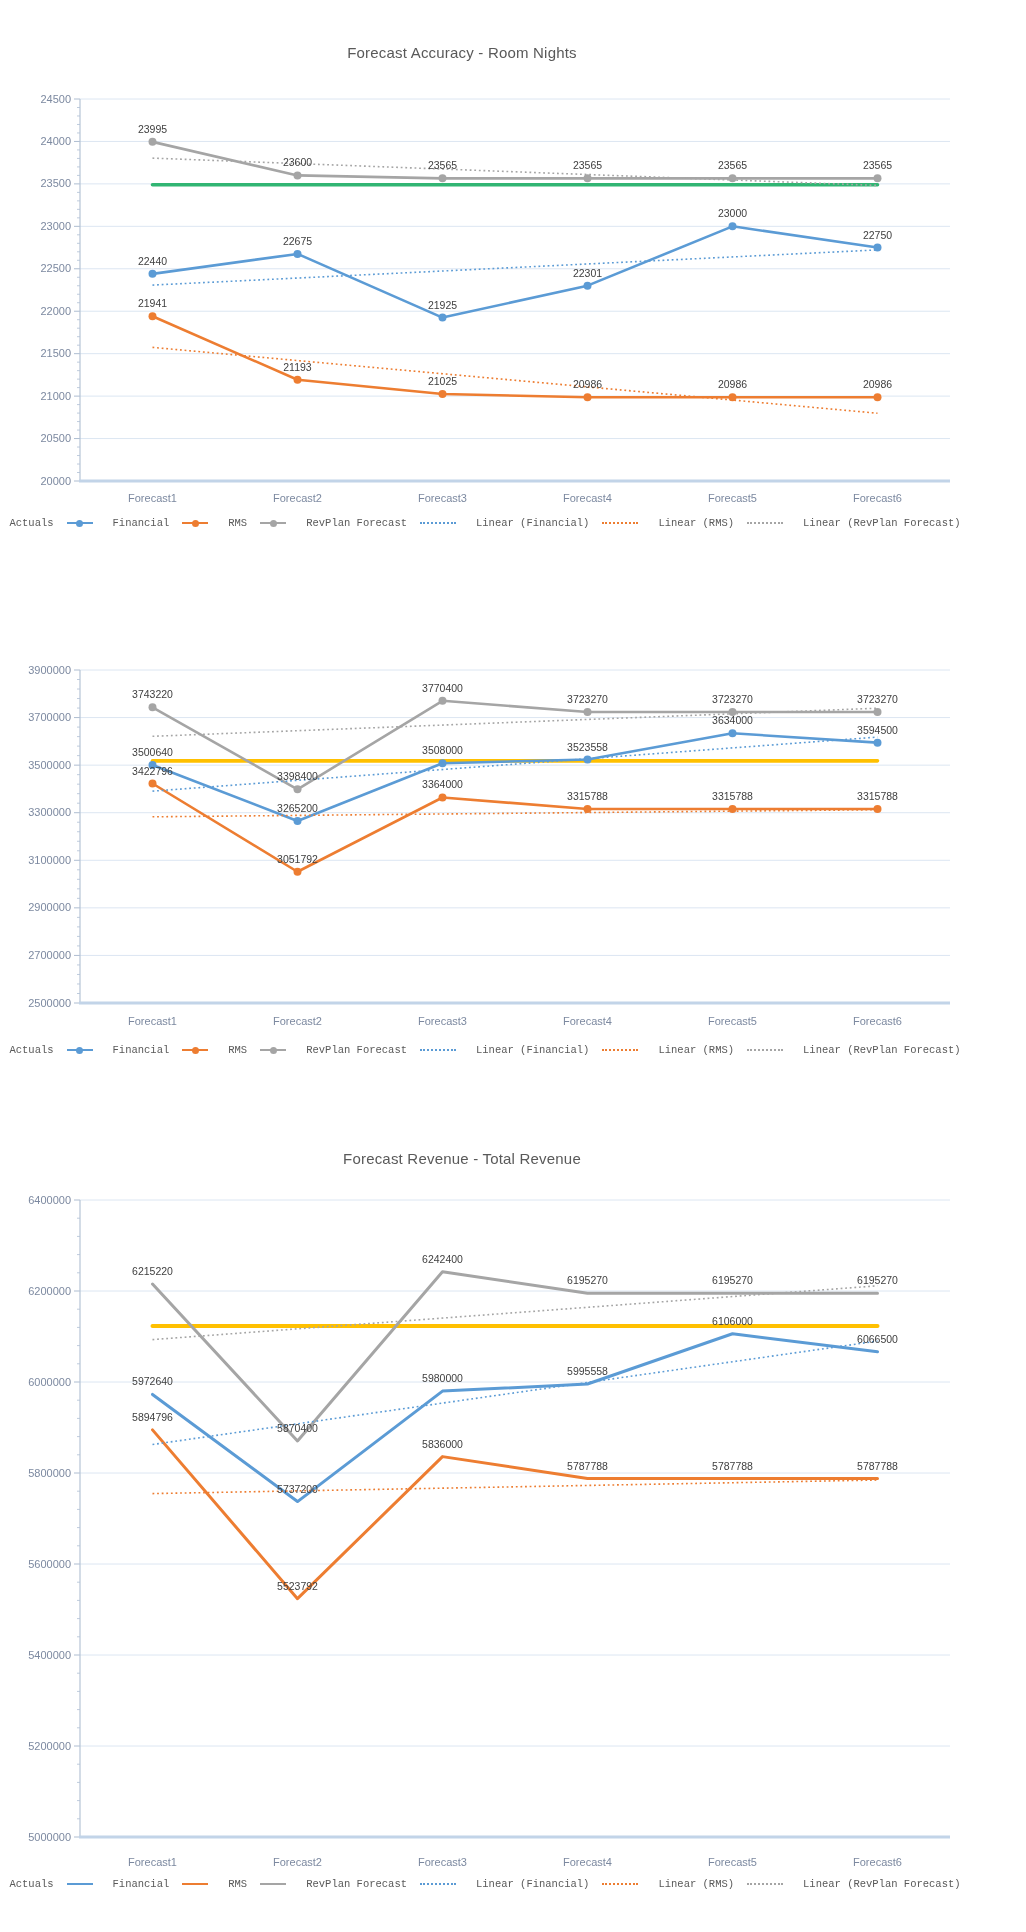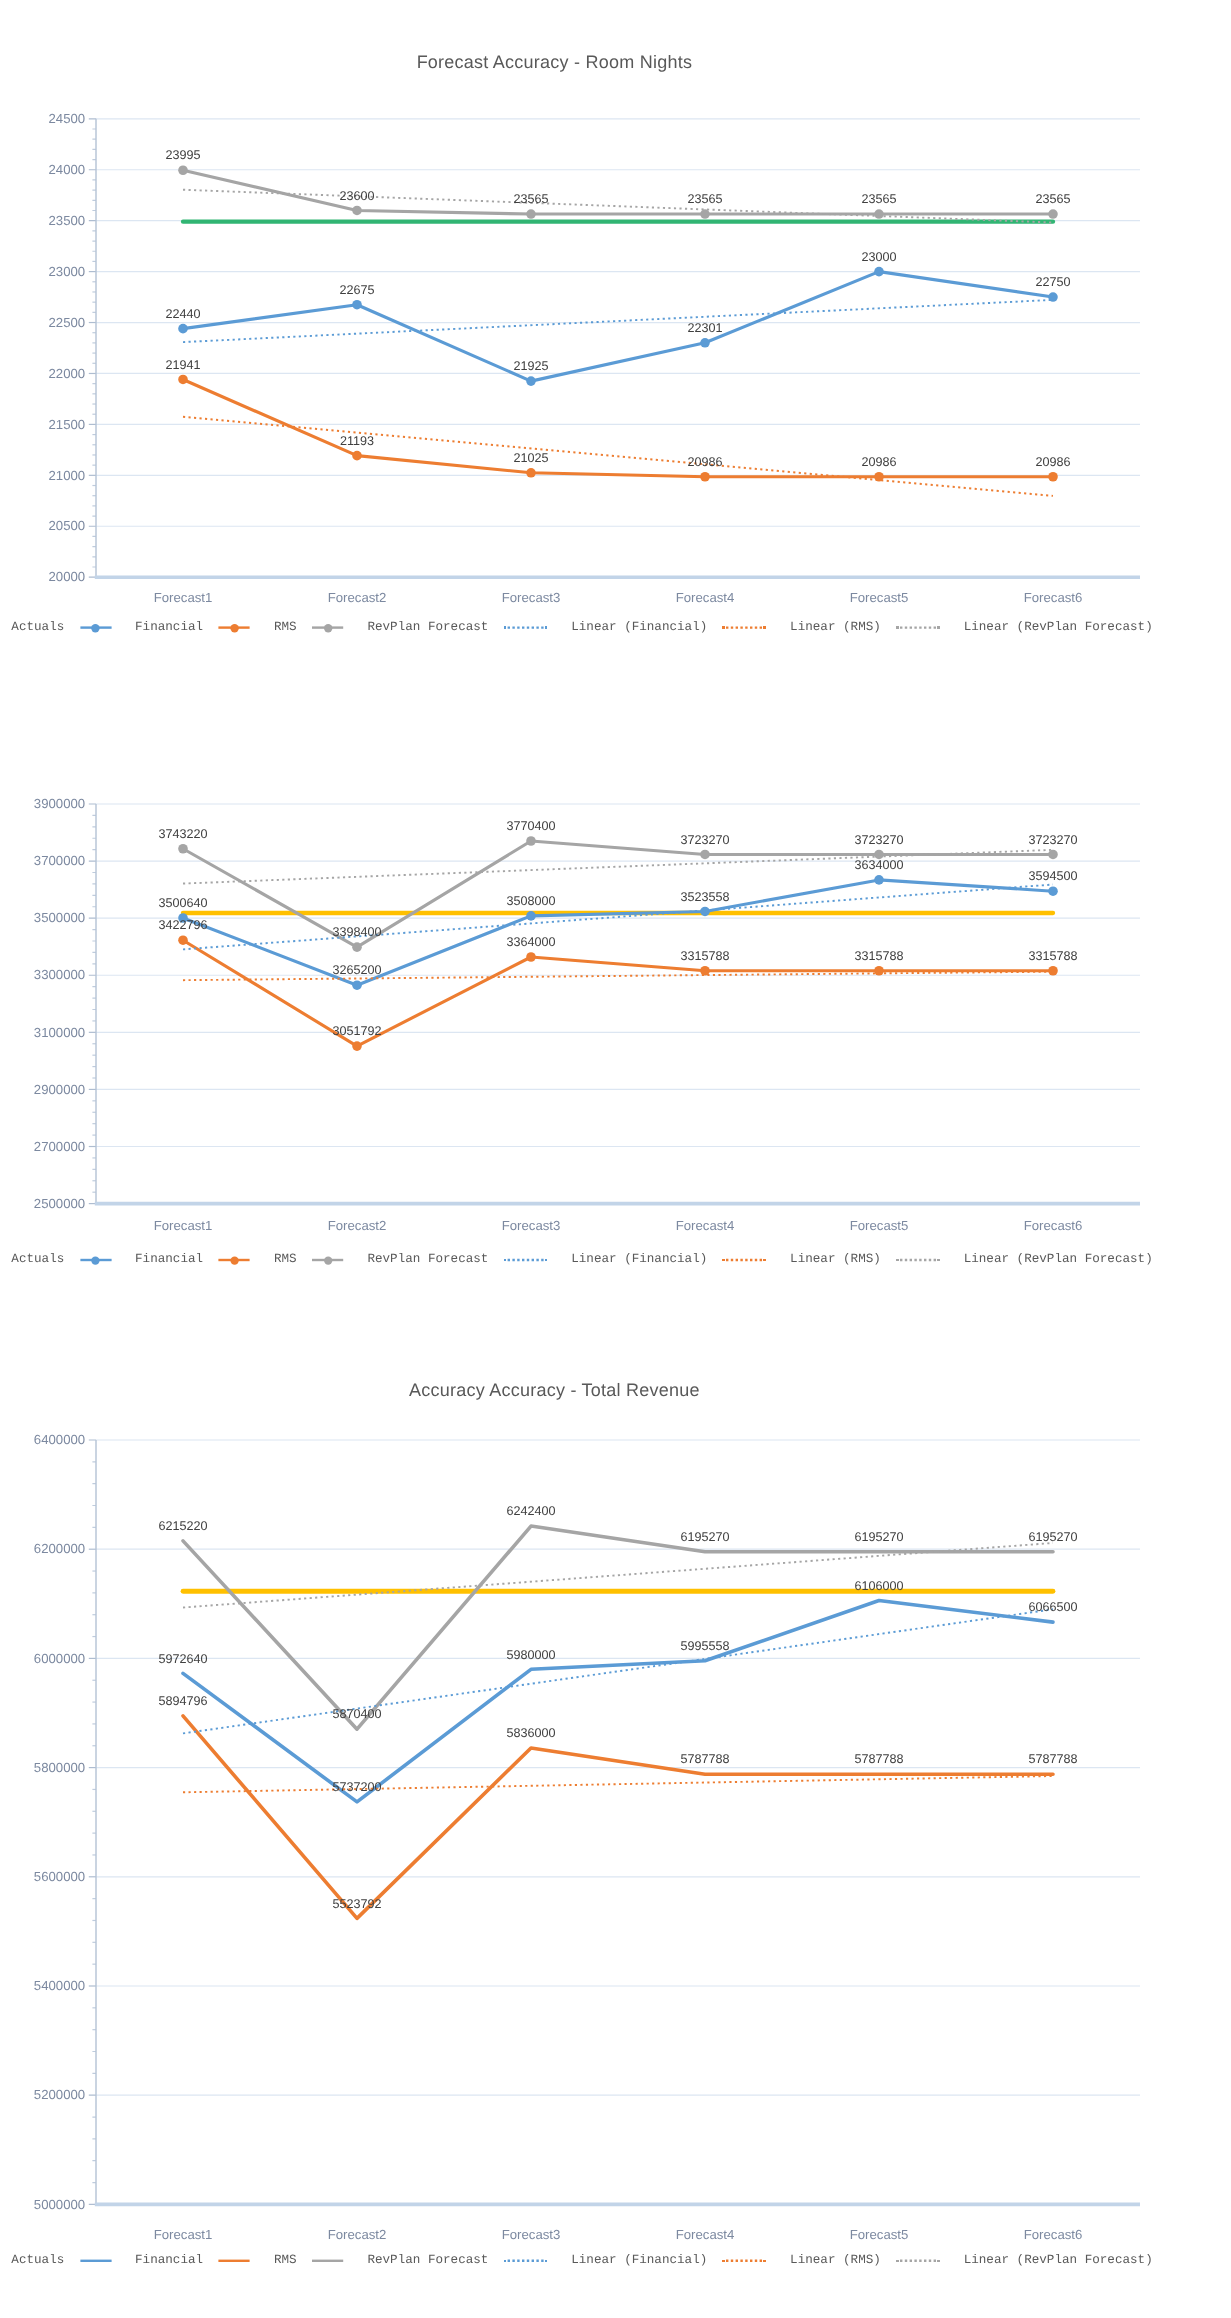--- a/index.html
+++ b/index.html
@@ -342,21 +342,21 @@
         <span>Linear (RMS)</span>
       </span>
       <span class="legend-item">
         <span class="sw-dot" style="border-top-color: rgb(165, 165, 165);"></span>
         <span>Linear (RevPlan Forecast)</span>
       </span>
     </div>
 </div>
 
 <div class="sec" id="sec2" style="top:1120px;height:812px">
-  <div class="chart-title" style="top:30px">Accuracy Accuracy - Total Revenue</div>
+  <div class="chart-title" style="top:30px">Forecast Revenue - Total Revenue</div>
   <svg class="plot" id="plot2" style="top:65px" height="687" viewBox="0 0 1026 687">
       <g>
         <line x1="80" x2="950" y1="652" y2="652" stroke="#DCE6F2" stroke-width="1"></line>
         <line x1="80" x2="950" y1="561" y2="561" stroke="#DCE6F2" stroke-width="1"></line>
         <line x1="80" x2="950" y1="470" y2="470" stroke="#DCE6F2" stroke-width="1"></line>
         <line x1="80" x2="950" y1="379" y2="379" stroke="#DCE6F2" stroke-width="1"></line>
         <line x1="80" x2="950" y1="288" y2="288" stroke="#DCE6F2" stroke-width="1"></line>
         <line x1="80" x2="950" y1="197" y2="197" stroke="#DCE6F2" stroke-width="1"></line>
         <line x1="80" x2="950" y1="106" y2="106" stroke="#DCE6F2" stroke-width="1"></line>
         <line x1="80" x2="950" y1="15" y2="15" stroke="#DCE6F2" stroke-width="1"></line>

